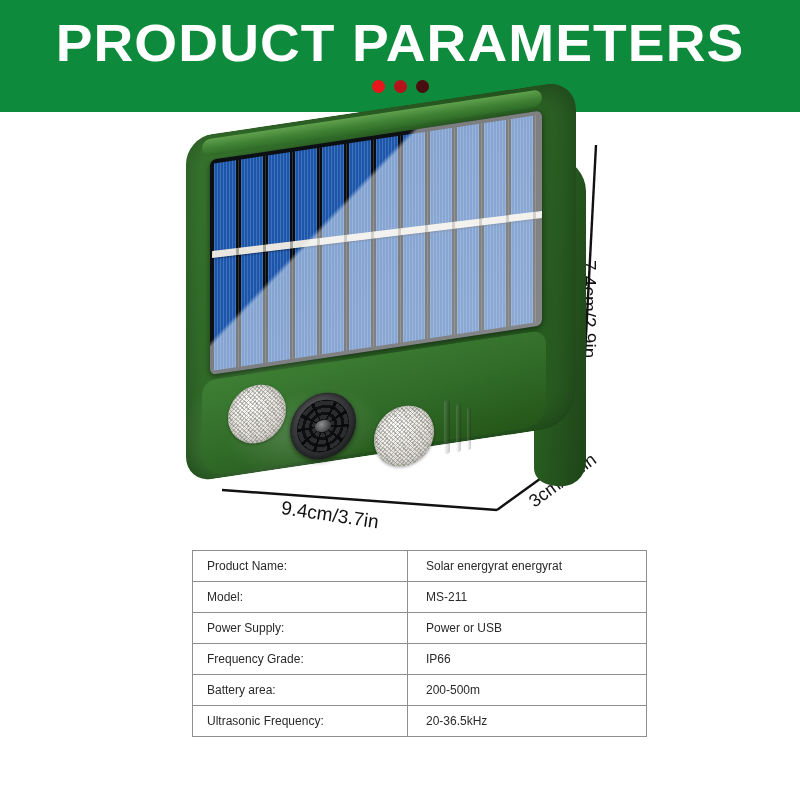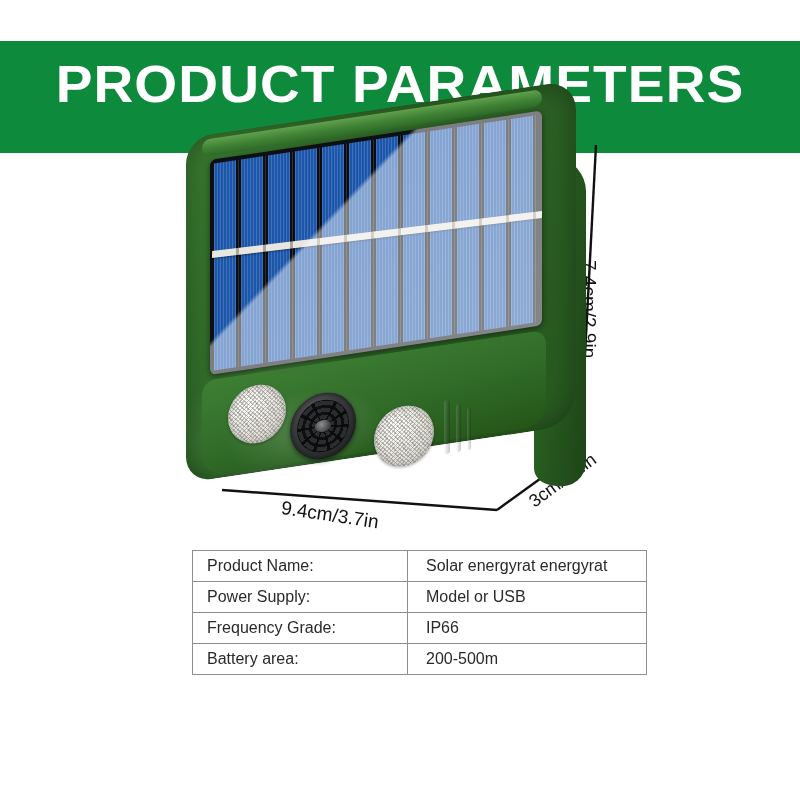--- a/index.html
+++ b/index.html
@@ -316,32 +316,32 @@
     top: 550px;
     width: 420px;
     border-collapse: collapse;
     table-layout: fixed;
   }
   .spec-table td {
     border: 1px solid #8e8e8e;
     height: 30px;
     padding: 0 0 0 14px;
     font-family: "Liberation Sans", sans-serif;
-    font-size: 16px;
+    font-size: 12px;
     color: #2a2a2a;
     vertical-align: middle;
     background: #ffffff;
   }
   .spec-table td.key { width: 200px; }
   .spec-table td.val { width: 220px; padding-left: 18px; }
 </style>
 </head>
 <body>
 
-<div class="header-band" style="background: rgb(14, 138, 61); margin-top: 41px;">
+<div class="header-band" style="background: rgb(14, 138, 61);">
   <div class="header-title">PRODUCT PARAMETERS</div>
   <div class="header-dots">
     <span class="dot" style="background: rgb(232, 21, 26);"></span>
     <span class="dot" style="background: rgb(181, 19, 26);"></span>
     <span class="dot" style="background: rgb(74, 13, 16);"></span>
   </div>
 </div>
 
 <div class="stage">
 
@@ -388,25 +388,33 @@
   </div>
 </div>
 
 <table class="spec-table">
   <tbody>
     <tr>
       <td class="key">Product Name:</td>
       <td class="val">Solar energyrat energyrat</td>
     </tr>
     <tr>
+      <td class="key">Model:</td>
+      <td class="val">MS-211</td>
+    </tr>
+    <tr>
       <td class="key">Power Supply:</td>
-      <td class="val">Model or USB</td>
+      <td class="val">Power or USB</td>
     </tr>
     <tr>
       <td class="key">Frequency Grade:</td>
       <td class="val">IP66</td>
     </tr>
     <tr>
       <td class="key">Battery area:</td>
       <td class="val">200-500m</td>
     </tr>
+    <tr>
+      <td class="key">Ultrasonic Frequency:</td>
+      <td class="val">20-36.5kHz</td>
+    </tr>
   </tbody>
 </table>
 
 </body></html>

